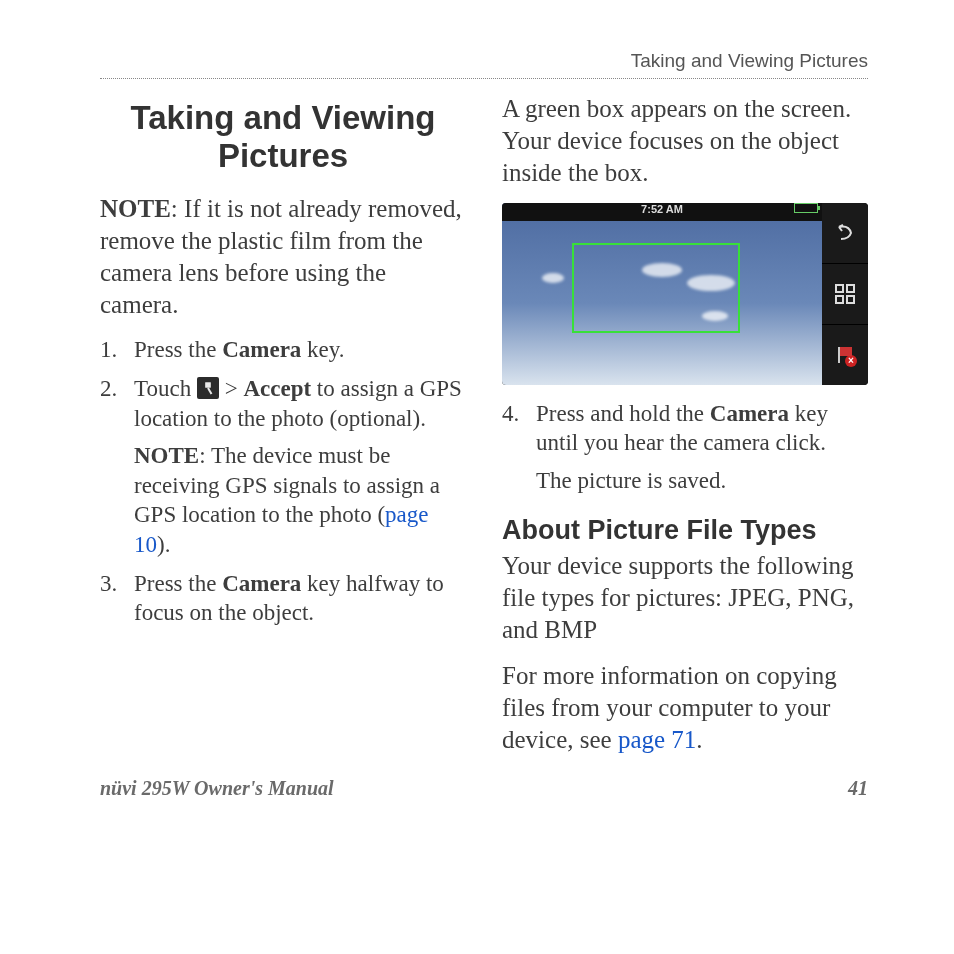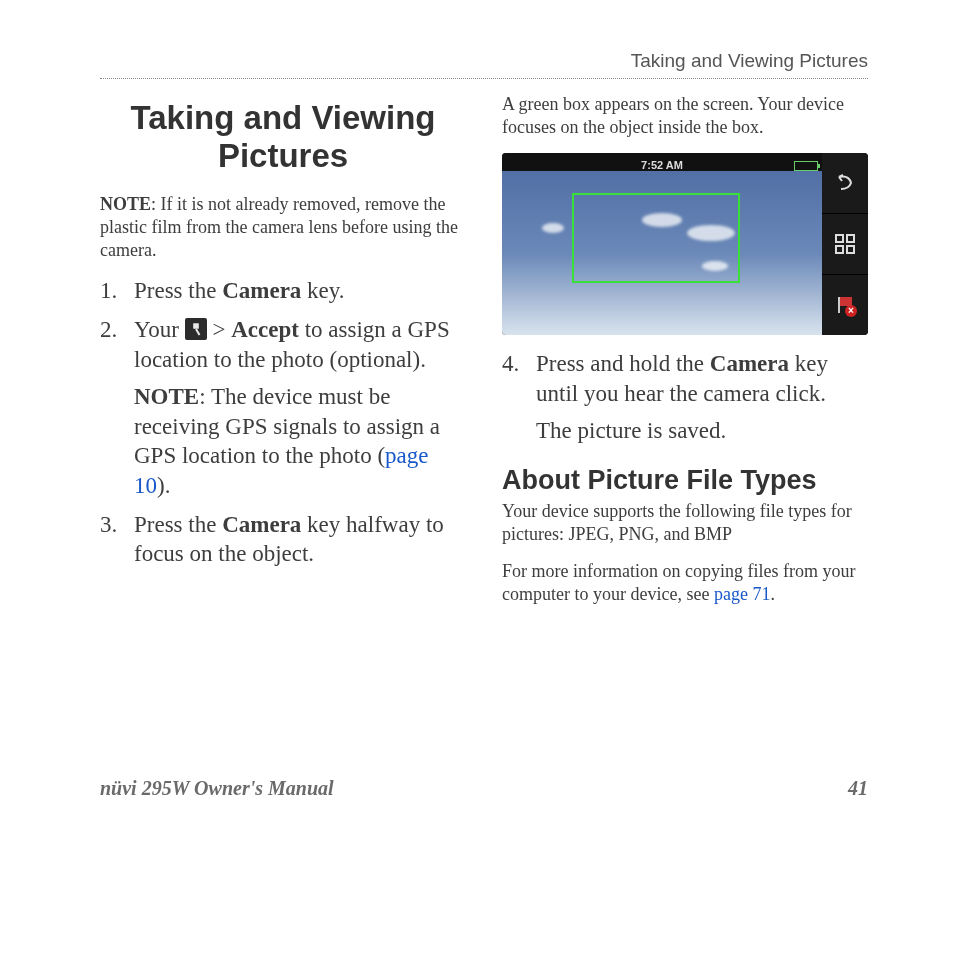--- a/index.html
+++ b/index.html
@@ -33,21 +33,21 @@
   h1.title {
     font-family: Arial, Helvetica, sans-serif;
     font-weight: bold;
     font-size: 33px;
     text-align: center;
     line-height: 1.15;
     margin: 6px 0 18px 0;
     color: #333;
   }
   .body-text {
-    font-size: 18px;
+    font-size: 25px;
     line-height: 1.28;
     color: #3d3d3d;
     margin-bottom: 14px;
   }
   .bold { font-weight: bold; text-align: right; }
   h2.section {
     font-family: Arial, Helvetica, sans-serif;
     font-weight: bold;
     font-size: 27px;
     color: #333;
@@ -117,21 +117,21 @@
     position: relative;
     background: linear-gradient(#4c6aa0 0%, #6a88b8 55%, #d9e3ee 100%);
   }
   .statusbar {
     height: 18px;
     background: #111;
     color: #ddd;
     font-family: Arial, sans-serif;
     font-size: 11px;
     display: flex;
-    align-items: flex-end;
+    align-items: flex-start;
     justify-content: space-between;
     padding: 0 4px;
     position: relative;
   }
   .statusbar .time {
     position: absolute;
     left: 50%;
     transform: translateX(-50%);
     font-weight: bold;
   }
@@ -255,21 +255,21 @@
       </p>
 
 
       <ol class="steps">
         <li>
           <span class="num">1.</span>
           <span>Press the </span><span class="bold">Camera</span><span> key.</span>
         </li>
         <li>
           <span class="num">2.</span>
-          <span>Your </span><span class="pin-icon"></span><span> &gt; </span><span class="bold">Accept</span><span> to assign a GPS location to the photo (optional).</span>
+          <span>Touch </span><span class="pin-icon"></span><span> &gt; </span><span class="bold">Accept</span><span> to assign a GPS location to the photo (optional).</span>
           <div class="subnote">
             <span class="bold">NOTE</span><span>: The device must be receiving GPS signals to assign a GPS location to the photo (</span><span class="link">page 10</span><span>).</span>
           </div>
         </li>
         <li>
           <span class="num">3.</span>
           <span>Press the </span><span class="bold">Camera</span><span> key halfway to focus on the object.</span>
         </li>
       </ol>
     </div>

